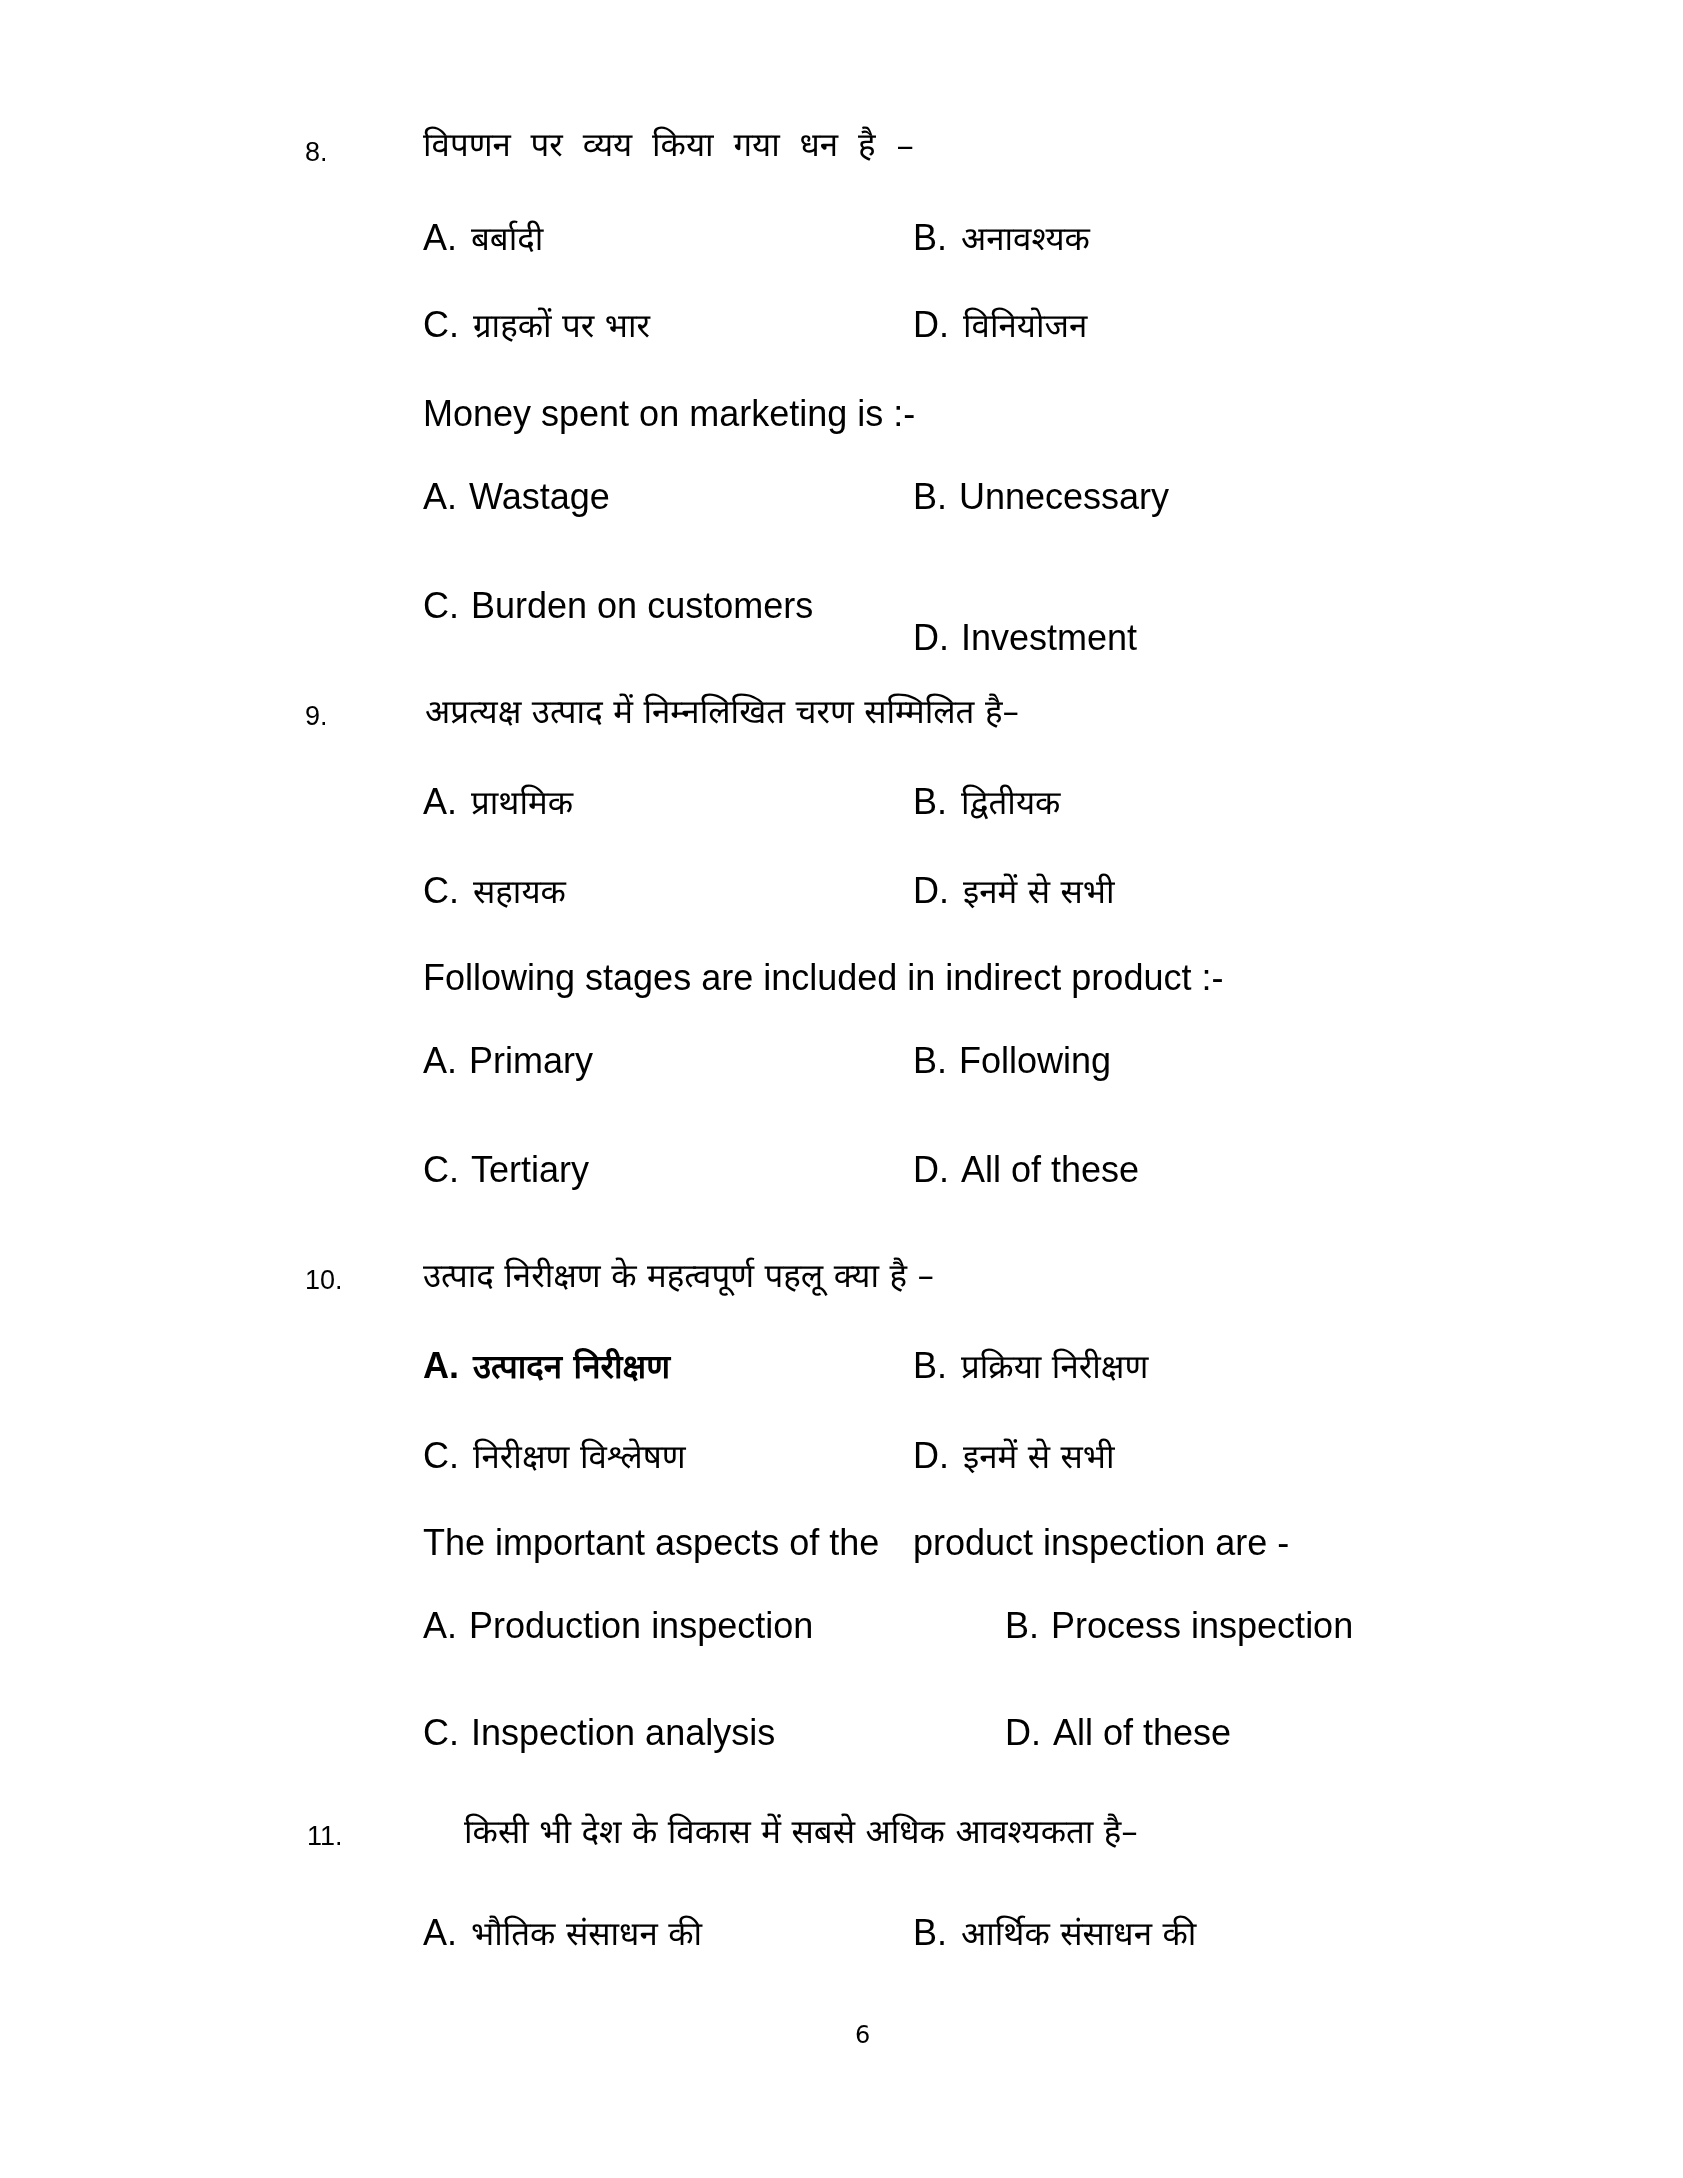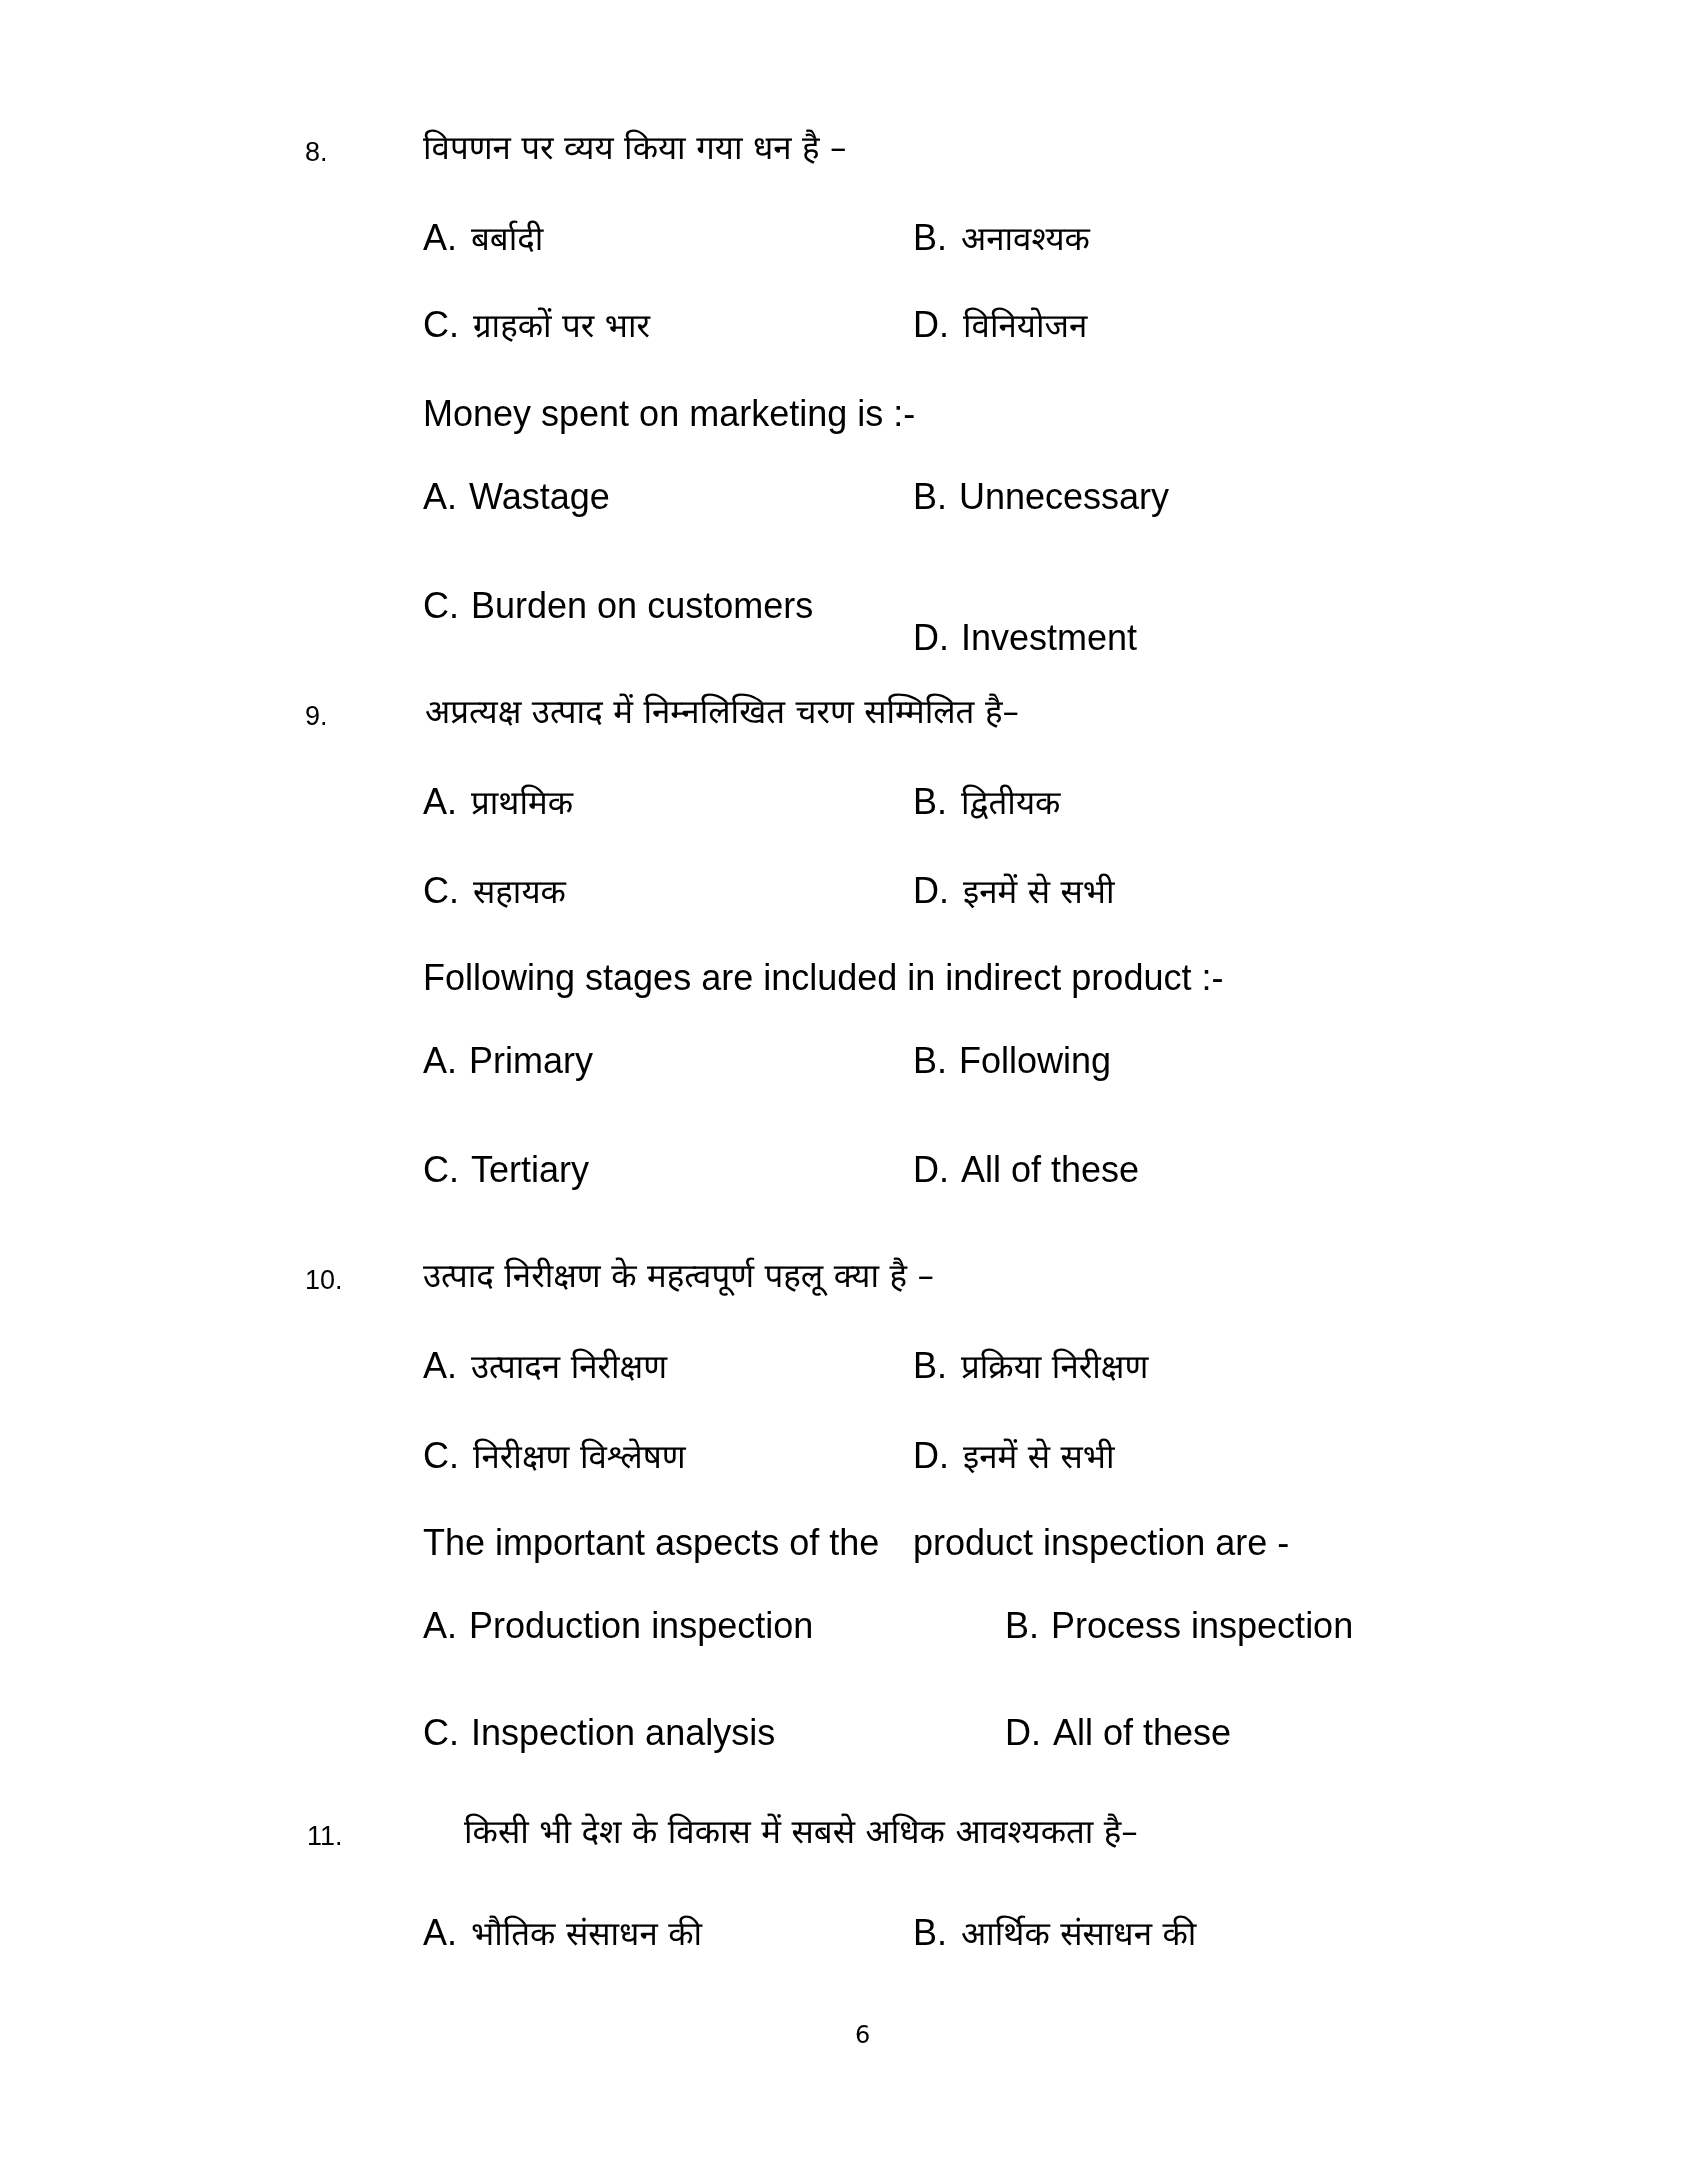--- a/index.html
+++ b/index.html
@@ -12,21 +12,21 @@
   .lbl { margin-right: 12px; }
   .hi .lbl { font-family: "Liberation Sans", sans-serif; font-size: 36px; margin-right: 14px; }
 </style>
 </head>
 <body>
 
 <div class="page">
 
   <div>
     <div class="line qnum" style="left:305px; top:139px;">8.</div>
-    <div class="line hi" style="left:423px; top:131px;">विपणन पर व्यय किया गया धन है –</div>
+    <div class="line hi" style="left:423px; top:131px;font-family:Liberation Mono, monospace;">विपणन पर व्यय किया गया धन है –</div>
 
     <div class="line hi" style="left:423px; top:220px;"><span class="lbl">A.</span><span>बर्बादी</span></div>
     <div class="line hi" style="left:913px; top:220px;"><span class="lbl">B.</span><span>अनावश्यक</span></div>
     <div class="line hi" style="left:423px; top:307px;"><span class="lbl">C.</span><span>ग्राहकों पर भार</span></div>
     <div class="line hi" style="left:913px; top:307px;"><span class="lbl">D.</span><span>विनियोजन</span></div>
 
     <div class="line" style="left:423px; top:396px;">Money spent on marketing is :-</div>
     <div class="line" style="left:423px; top:479px;"><span class="lbl">A.</span><span>Wastage</span></div>
     <div class="line" style="left:913px; top:479px;"><span class="lbl">B.</span><span>Unnecessary</span></div>
     <div class="line" style="left:423px; top:588px;"><span class="lbl">C.</span><span>Burden on customers</span></div>
@@ -46,21 +46,21 @@
     <div class="line" style="left:423px; top:1043px;"><span class="lbl">A.</span><span>Primary</span></div>
     <div class="line" style="left:913px; top:1043px;"><span class="lbl">B.</span><span>Following</span></div>
     <div class="line" style="left:423px; top:1152px;"><span class="lbl">C.</span><span>Tertiary</span></div>
     <div class="line" style="left:913px; top:1152px;"><span class="lbl">D.</span><span>All of these</span></div>
   </div>
 
   <div>
     <div class="line qnum" style="left:305px; top:1267px;">10.</div>
     <div class="line hi" style="left:423px; top:1259px;">उत्पाद निरीक्षण के महत्वपूर्ण पहलू क्या है –</div>
 
-    <div class="line hi" style="left:423px; top:1348px;"><span class="lbl">A.</span><span>उत्पादन निरीक्षण</span></div>
+    <div class="line hi" style="left:423px; top:1348px;font-weight:bold;"><span class="lbl">A.</span><span>उत्पादन निरीक्षण</span></div>
     <div class="line hi" style="left:913px; top:1348px;"><span class="lbl">B.</span><span>प्रक्रिया निरीक्षण</span></div>
     <div class="line hi" style="left:423px; top:1438px;"><span class="lbl">C.</span><span>निरीक्षण विश्लेषण</span></div>
     <div class="line hi" style="left:913px; top:1438px;"><span class="lbl">D.</span><span>इनमें से सभी</span></div>
 
     <div class="line" style="left:423px; top:1525px;">The important aspects of the</div>
     <div class="line" style="left:913px; top:1525px;">product inspection are -</div>
     <div class="line" style="left:423px; top:1608px;"><span class="lbl">A.</span><span>Production inspection</span></div>
     <div class="line" style="left:1005px; top:1608px;"><span class="lbl">B.</span><span>Process inspection</span></div>
     <div class="line" style="left:423px; top:1715px;"><span class="lbl">C.</span><span>Inspection analysis</span></div>
     <div class="line" style="left:1005px; top:1715px;"><span class="lbl">D.</span><span>All of these</span></div>

